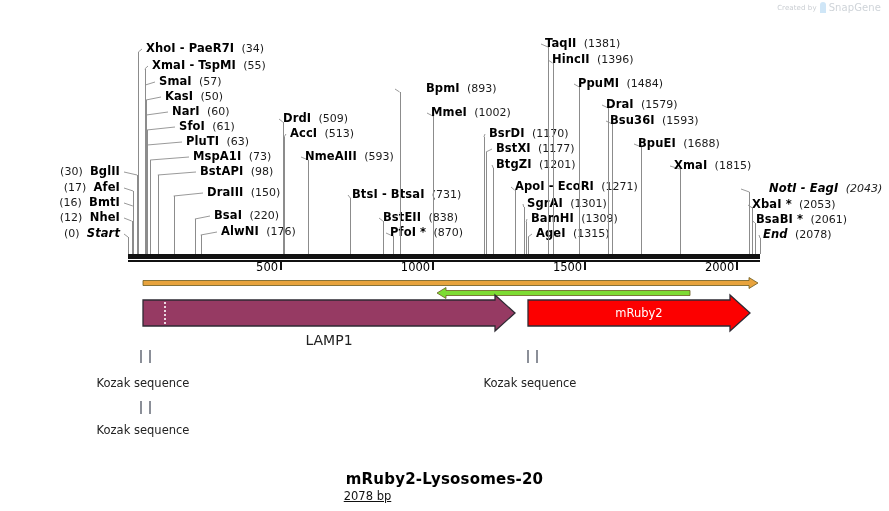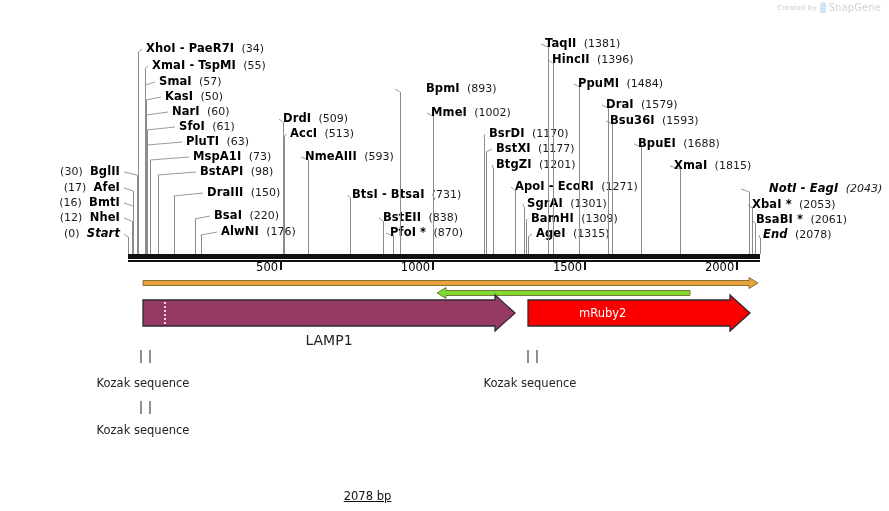--- a/index.html
+++ b/index.html
@@ -219,33 +219,34 @@
 
   <svg class="arrowsvg" id="arrows">
       <polygon points="143,280.5 749,280.5 749,277.5 758,283 749,288.5 749,285.5 143,285.5" fill="#e8a33d" stroke="#6b5a1f" stroke-width="0.8"></polygon>
       <polygon points="690,290.5 446,290.5 446,287.5 437,293 446,298.5 446,295.5 690,295.5" fill="#7ddc33" stroke="#6b5a1f" stroke-width="0.8"></polygon>
       <polygon points="143,300 495,300 495,295 515,313 495,331 495,326 143,326" fill="#963a63" stroke="#2e2a33" stroke-width="1.3"></polygon>
       <line x1="165" y1="302" x2="165" y2="324" stroke="#ffffff" stroke-width="1.6" stroke-dasharray="2 2"></line>
       <polygon points="528,300 730,300 730,295 750,313 730,331 730,326 528,326" fill="#fc0000" stroke="#2e2a33" stroke-width="1.3"></polygon>
     </svg>
   <div id="featlabels">
       <div class="featlabel below" style="left: 269px; width: 120px; text-align: center; top: 332px;">LAMP1</div>
-      <div class="featlabel inside" style="left: 579px; width: 120px; text-align: left; top: 306px;">mRuby2</div>
+      <div class="featlabel inside" style="left: 579px; width: 120px; text-align: center; top: 306px;">mRuby2</div>
     </div>
 
   <div id="kozaks">
       <div class="kozak">
         <div class="glyph" style="left: 140px; top: 350px;"></div>
         <div class="ktxt" style="left: 85px; top: 376px; width: 116px; text-align: center;">Kozak sequence</div>
       </div>
       <div class="kozak">
         <div class="glyph" style="left: 527px; top: 350px;"></div>
         <div class="ktxt" style="left: 472px; top: 376px; width: 116px; text-align: center;">Kozak sequence</div>
       </div>
       <div class="kozak">
         <div class="glyph" style="left: 140px; top: 401px;"></div>
         <div class="ktxt" style="left: 85px; top: 423px; width: 116px; text-align: center;">Kozak sequence</div>
       </div>
     </div>
 
+  <div id="title">mRuby2-Lysosomes-20</div>
   <div id="subtitle">2078 bp</div>
 
 </div>
 
 </body></html>

